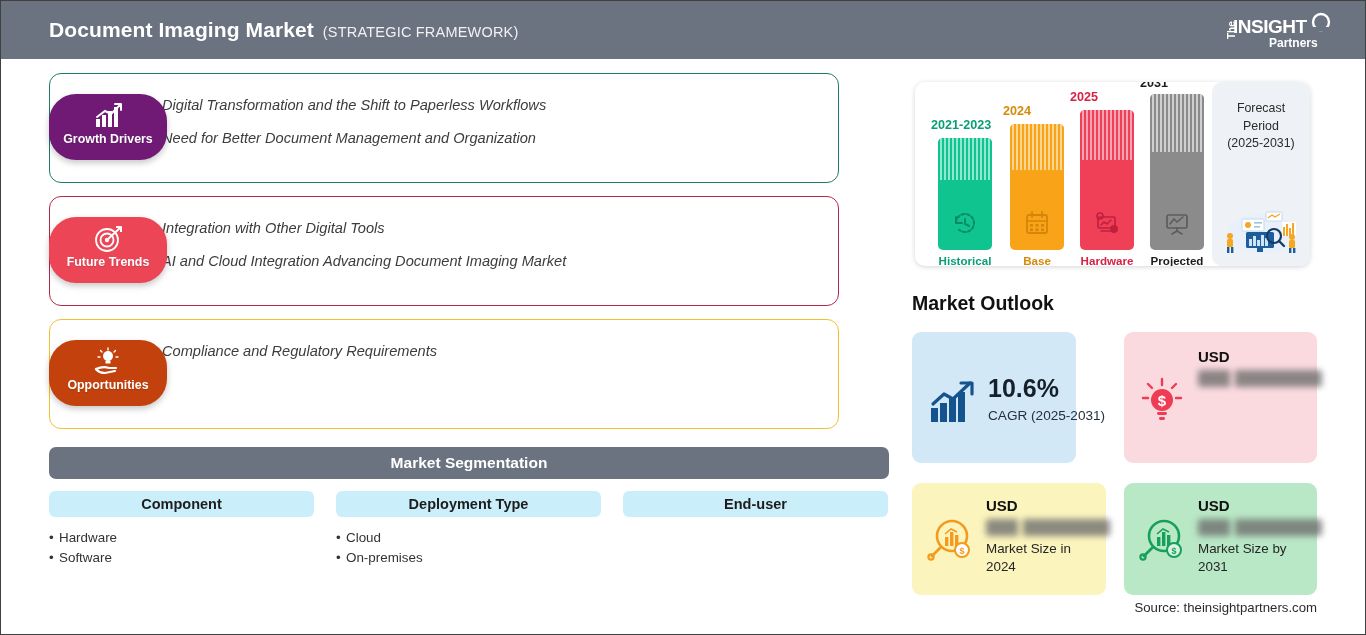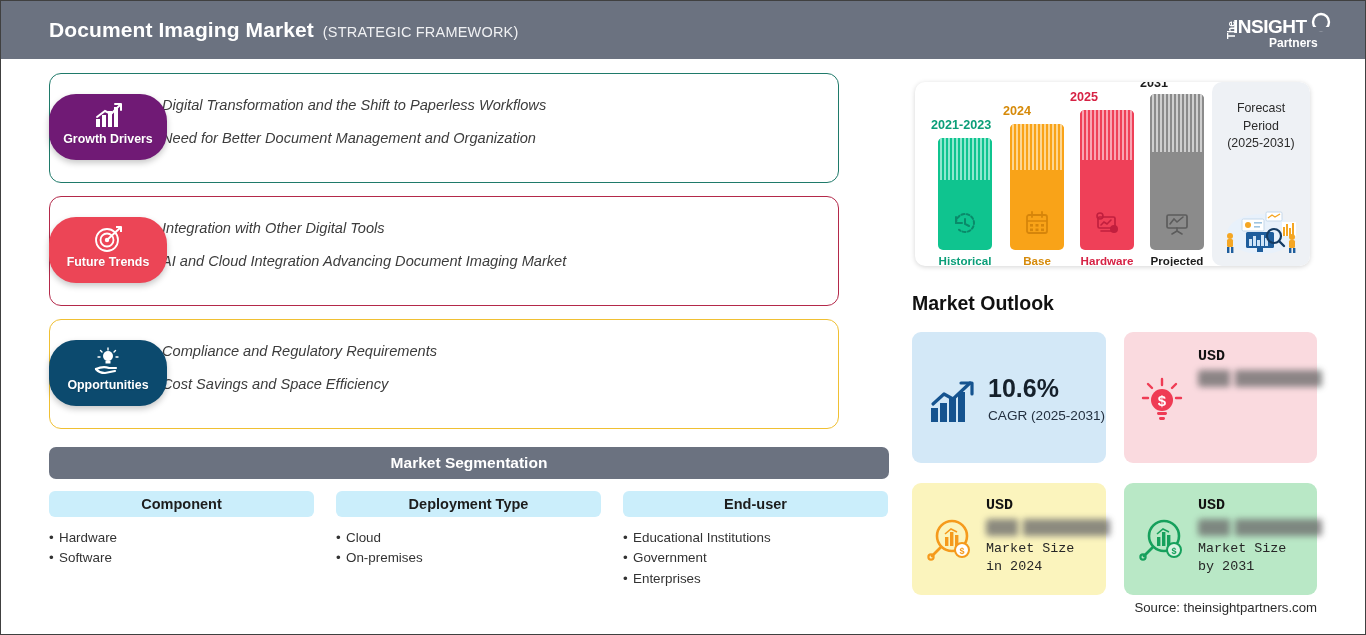--- a/index.html
+++ b/index.html
@@ -179,36 +179,36 @@
   }
   .ocard {
     position: absolute;
     border-radius: 9px;
     box-sizing: border-box;
   }
   .ocard .oicon {
     position: absolute; left: 14px;
     width: 48px; height: 48px;
   }
-  .ocard .obody { position: absolute; font-family: Liberation Mono, monospace; }
+  .ocard .obody { position: absolute; }
   .ocard .ousd {
     font-size: 15px; font-weight: bold; color: #111;
   }
   .ocard .oblur {
     height: 17px; width: 124px; margin: 5px 0 4px 0;
     background: linear-gradient(90deg,#6d6d6d 0 26%, transparent 26% 30%, #6d6d6d 30% 100%);
     filter: blur(3.1px);
     opacity: .78;
     border-radius: 3px;
   }
   .ocard .olabel {
     font-size: 13.4px; color: #262626; line-height: 1.37;
   }
   #cagr-card {
-    left: 911px; top: 331px; width: 194px; height: 131px;
+    left: 911px; top: 331px; width: 164px; height: 131px;
     background: #d3e8f7;
   }
   #cagr-icon { position: absolute; left: 16px; top: 48px; width: 52px; height: 46px; }
   #cagr-value {
     position: absolute; left: 76px; top: 42px;
     font-size: 25px; font-weight: bold; color: #15202b;
   }
   #cagr-label {
     position: absolute; left: 76px; top: 76px;
     font-size: 13.6px; color: #233040; white-space: nowrap;
@@ -273,41 +273,40 @@
       </svg>
     </span>
     <span class="plabel">Future Trends</span>
   </div>
   <div class="drv-bullets" style="top:218px;">
     <div>Integration with Other Digital Tools</div>
     <div>AI and Cloud Integration Advancing Document Imaging Market</div>
   </div>
 
   <div class="drv-box" id="box-2" style="top:318px;height:110px;border-color:#f0c033;"></div>
-  <div class="pill" id="pill-2" style="left:48px;top:339px;background:#0c4a6e;">
+  <div class="pill" id="pill-2" style="left:48px;top:339px;background:#c2410c;">
     <span class="picon">
       <svg viewBox="0 0 34 30" width="34" height="30" aria-hidden="true">
         <circle cx="17" cy="9" r="5" fill="#fff"></circle>
         <rect x="14.5" y="13.5" width="5" height="3" fill="#fff"></rect>
         <g stroke="#fff" stroke-width="1.4" stroke-linecap="round">
           <path d="M17 1 L17 3"></path>
             <path d="M9.5 3.5 L11 5"></path>
             <path d="M24.5 3.5 L23 5"></path>
           <path d="M7 10 L9 10"></path>
             <path d="M27 10 L25 10"></path>
         </g>
         <path d="M5 22 Q12 19 18 21 L25 21" stroke="#fff" stroke-width="2.2" fill="none" stroke-linecap="round"></path>
         <path d="M5 22 Q8 26 14 26 L24 24" stroke="#fff" stroke-width="2.2" fill="none" stroke-linecap="round"></path>
       </svg>
     </span>
     <span class="plabel">Opportunities</span>
   </div>
   <div class="drv-bullets" style="top:341px;">
     <div>Compliance and Regulatory Requirements</div>
-    <div>Cost Savings and Space Efficiency</div>
   </div>
 
   <div id="seg-header">
     <span>Market Segmentation</span>
   </div>
 
   <div class="seg-col" style="left:48px;width:265px;">
     <div class="seg-head">
       <span>Component</span>
     </div>
@@ -323,25 +322,20 @@
     </div>
     <div class="seg-items">
       <div>Cloud</div>
       <div>On-premises</div>
     </div>
   </div>
 
   <div class="seg-col" style="left:622px;width:265px;">
     <div class="seg-head">
       <span>End-user</span>
-    </div>
-    <div class="seg-items">
-      <div>Educational Institutions</div>
-      <div>Government</div>
-      <div>Enterprises</div>
     </div>
   </div>
 
   <div id="timeline">
 
     <div class="tl-bar-group" style="left:16px;width:68px;height:168px;">
       <div class="tl-year" style="top:30px;color:#0a9e78;">2021-2023</div>
       <div class="tl-bar" style="left:7px;width:54px;top:50px;height:112px;background:#0fc48f;">
         <div class="tl-stripes" style="height:42px;background:repeating-linear-gradient(90deg,#0fc48f 0 2px,#8fe8cf 2px 4px);"></div>
         <div class="tl-baricon" style="bottom:14px;">

